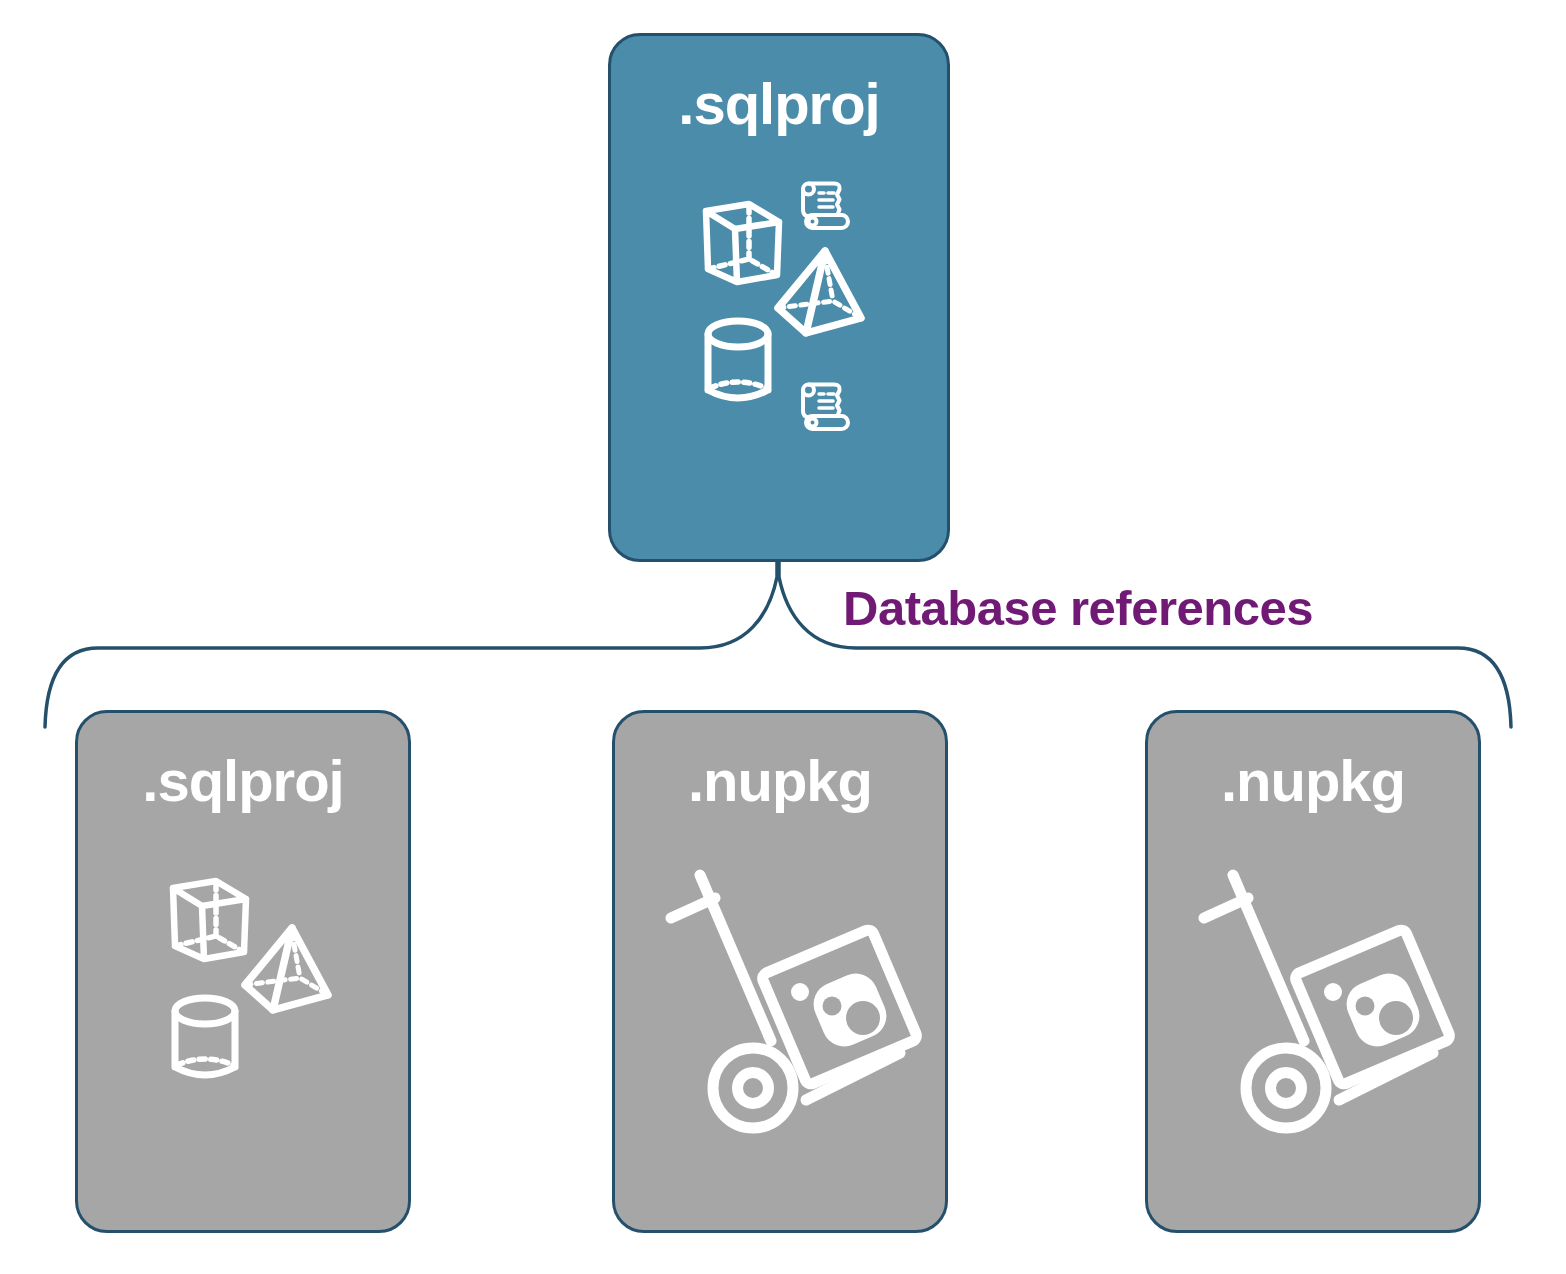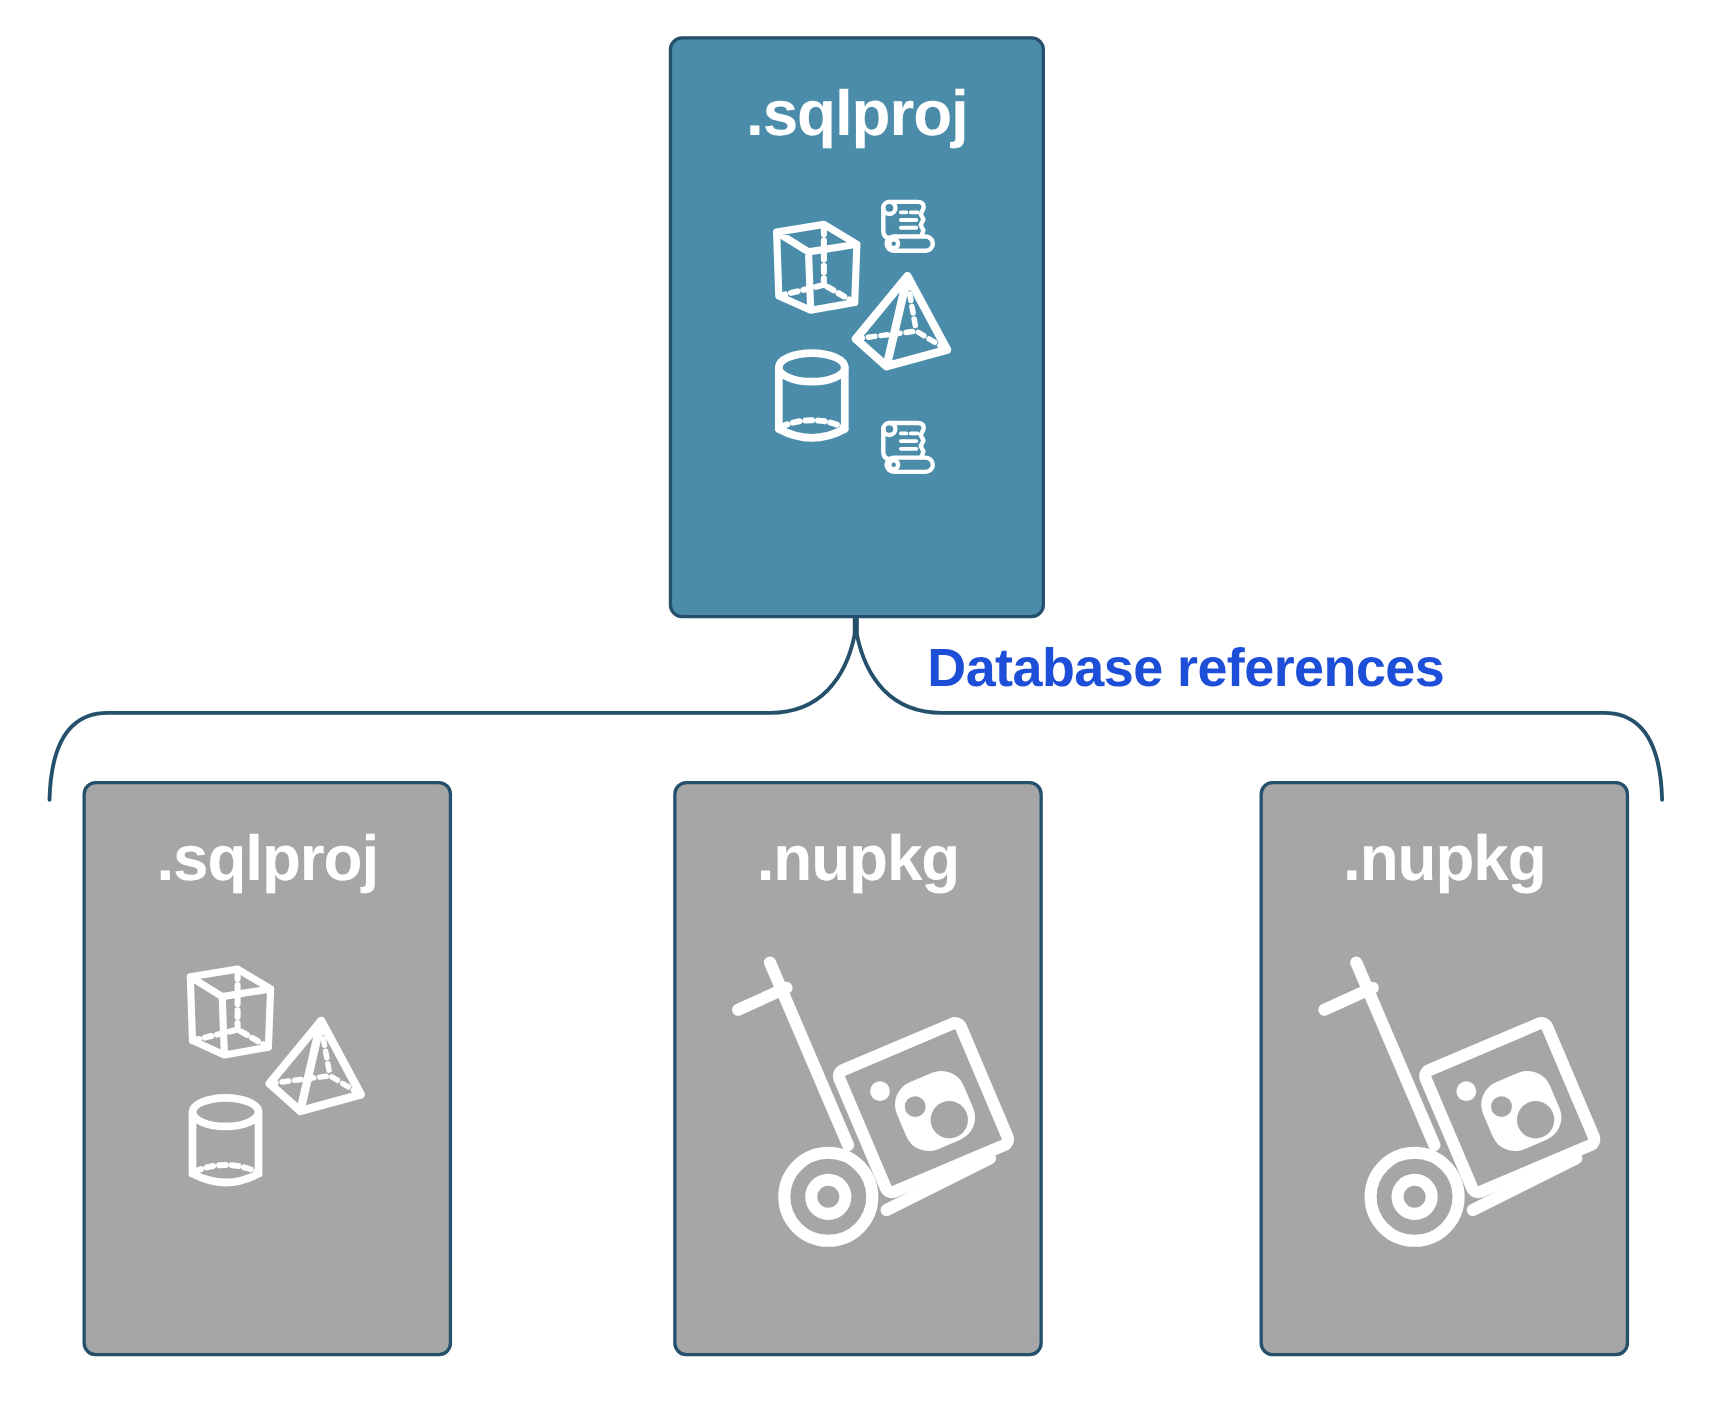--- a/index.html
+++ b/index.html
@@ -2,21 +2,21 @@
 <html><head>
 <meta charset="utf-8">
 <style>
   html,body { margin:0; padding:0; background:#ffffff; }
   #canvas {
     position:relative; width:1566px; height:1274px; background:#ffffff;
     font-family:"Liberation Sans", sans-serif; overflow:hidden;
   }
   .card {
     position:absolute; box-sizing:border-box;
-    border:3.5px solid #24506c; border-radius:12px;
+    border:3.5px solid #24506c; border-radius:32px;
   }
   .card-root { left:608px; top:33px;  width:342px; height:529px; background:#4a8caa; }
   .card-child { top:710px; width:336px; height:523px; background:#a6a6a6; }
   #child-0 { left:75px; }
   #child-1 { left:612px; }
   #child-2 { left:1145px; }
   .card-title {
     position:absolute; left:0; right:0; top:36px;
     text-align:center; font-size:58px; font-weight:bold;
     letter-spacing:-1px; color:#ffffff; line-height:1.1;
@@ -26,21 +26,21 @@
   .shapes-icon  { left:85px;  top:158px; width:180px; height:212px; }
   .scroll-1     { left:186px; top:138px; width:57px;  height:57px; }
   .scroll-2     { left:186px; top:339px; width:57px;  height:57px; }
   .dolly-icon   { left:50px;  top:155px; width:260px; height:270px; }
   #brace {
     position:absolute; left:0; top:0; width:1566px; height:1274px;
     pointer-events:none;
   }
   #connector-label {
     position:absolute; left:843px; top:582px;
-    font-size:49px; font-weight:bold; color:#1d4ed8;
+    font-size:49px; font-weight:bold; color:#701a75;
     letter-spacing:-0.5px; line-height:1.1; white-space:nowrap;
   }
   .defs-holder { position:absolute; width:0; height:0; overflow:hidden; }
 </style>
 </head>
 <body>
 
 <svg class="defs-holder" aria-hidden="true">
   <defs>
 

